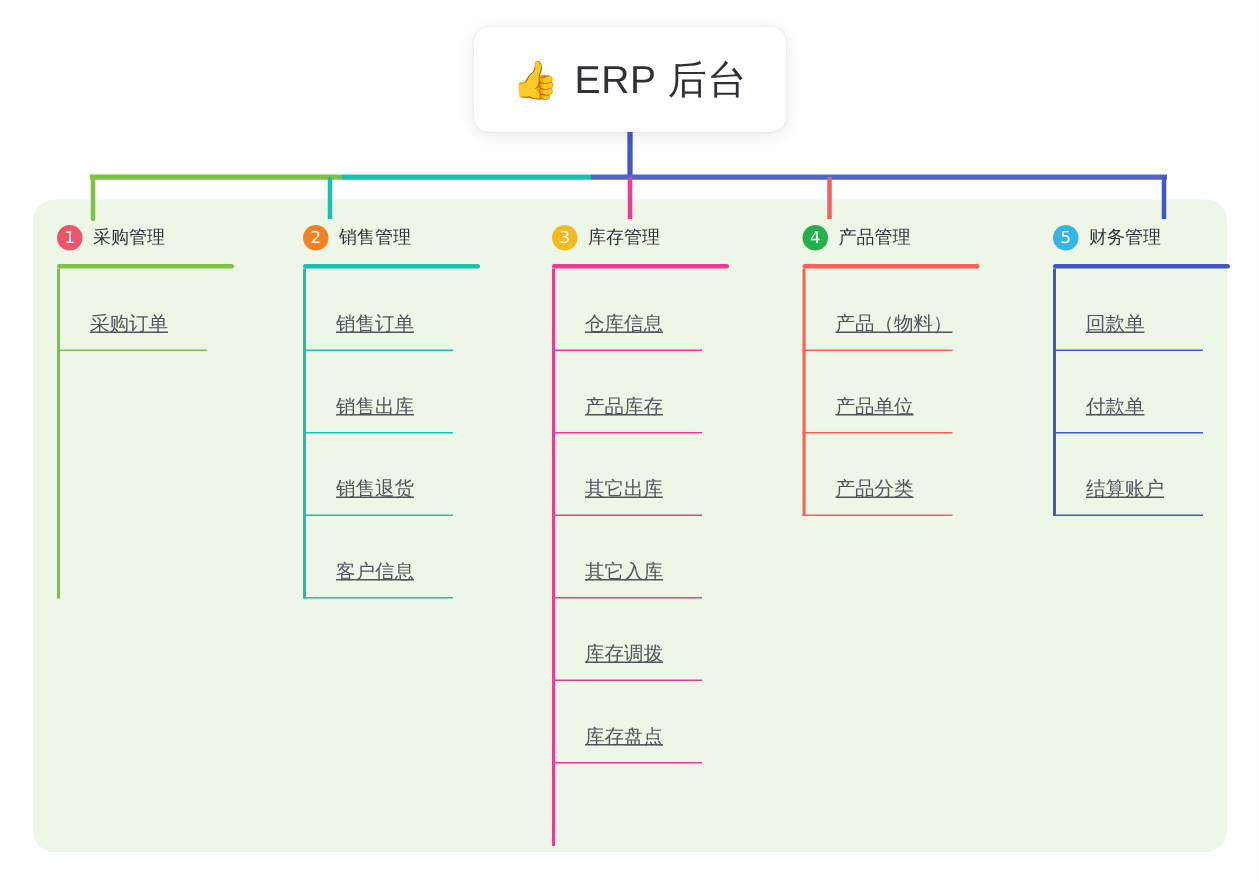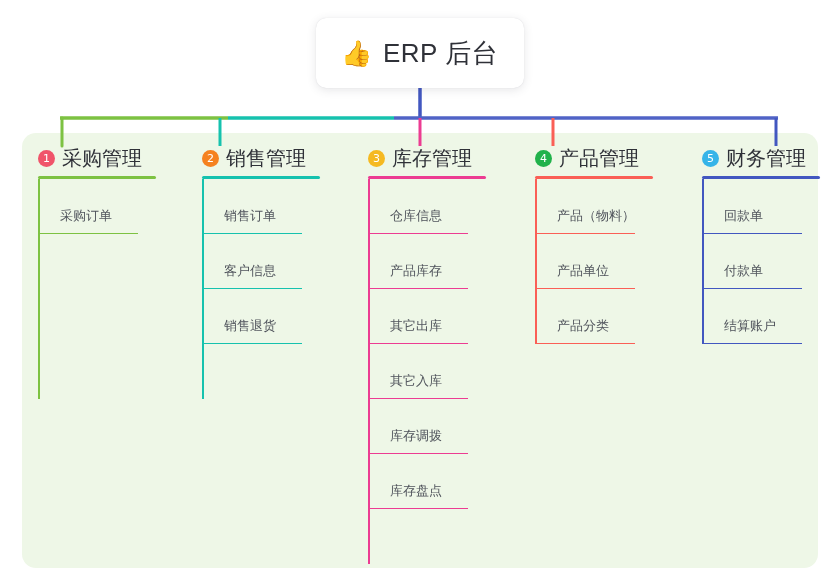--- a/index.html
+++ b/index.html
@@ -93,21 +93,21 @@
     height: 17px;
     border-radius: 50%;
     color: #ffffff;
     font-size: 11px;
     line-height: 17px;
     text-align: center;
     flex: 0 0 auto;
     font-family: "DejaVu Sans", sans-serif;
   }
   .col-title {
-    font-size: 20px;
+    font-size: 12px;
     color: #2f3138;
     white-space: nowrap;
   }
   .head-rule {
     width: 118px;
     height: 3px;
     border-radius: 2px;
     margin-top: 6px;
     margin-left: 8px;
   }
@@ -128,20 +128,21 @@
     height: 55px;
     box-sizing: border-box;
   }
   .item-label {
     position: absolute;
     left: 22px;
     bottom: 9px;
     font-size: 13px;
     color: #50545c;
     white-space: nowrap;
+    text-decoration: underline;
   }
   .item-rule {
     position: absolute;
     left: 0;
     bottom: 0;
     width: 100px;
     height: 1.5px;
   }
 </style>
 </head>
@@ -191,25 +192,29 @@
           <span class="col-title">销售管理</span>
         </div>
         <div class="head-rule" style="background: rgb(22, 194, 174);"></div>
         <div class="items">
           <div class="spine" style="background: rgb(22, 194, 174); height: 220px;"></div>
           <div class="item">
             <span class="item-label">销售订单</span>
             <div class="item-rule" style="background: rgb(22, 194, 174);"></div>
           </div>
           <div class="item">
+            <span class="item-label">销售出库</span>
+            <div class="item-rule" style="background: rgb(22, 194, 174);"></div>
+          </div>
+          <div class="item">
+            <span class="item-label">销售退货</span>
+            <div class="item-rule" style="background: rgb(22, 194, 174);"></div>
+          </div>
+          <div class="item">
             <span class="item-label">客户信息</span>
-            <div class="item-rule" style="background: rgb(22, 194, 174);"></div>
-          </div>
-          <div class="item">
-            <span class="item-label">销售退货</span>
             <div class="item-rule" style="background: rgb(22, 194, 174);"></div>
           </div>
         </div>
       </div>
       <div class="column" style="left: 360px;">
         <div class="col-head">
           <span class="badge" style="background: rgb(245, 185, 33);">3</span>
           <span class="col-title">库存管理</span>
         </div>
         <div class="head-rule" style="background: rgb(236, 60, 146);"></div>

